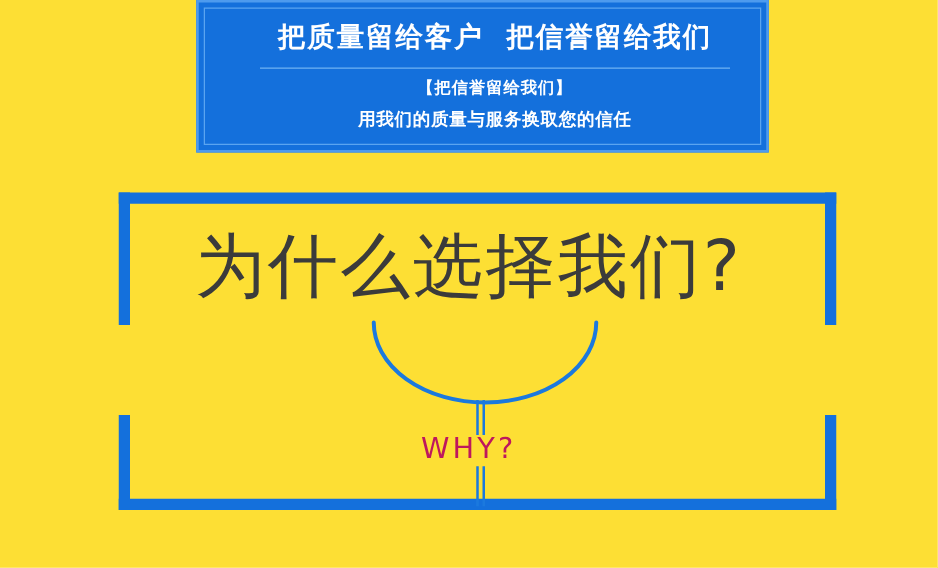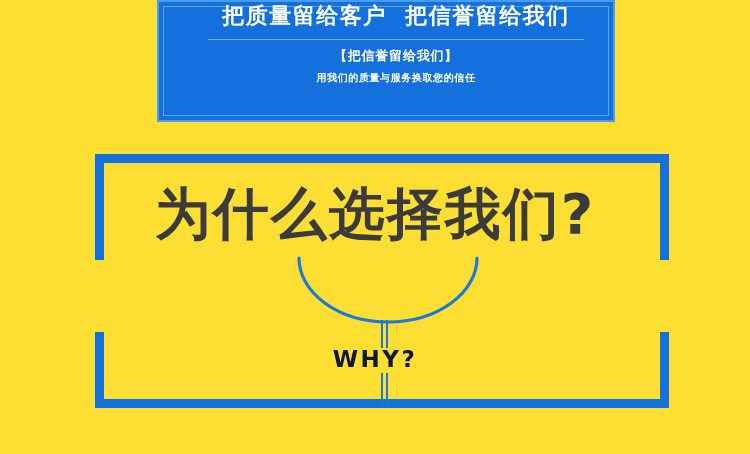--- a/index.html
+++ b/index.html
@@ -44,21 +44,21 @@
   }
   .banner-content {
     position: absolute;
     left: 0;
     top: 0;
     right: 0;
     bottom: 0;
     display: flex;
     flex-direction: column;
     align-items: center;
-    justify-content: flex-start;
+    justify-content: center;
     padding-top: 0;
     box-sizing: border-box;
     margin-left: 20px;
   }
   .banner-headline {
     color: #FFFFFF;
     font-size: 22px;
     font-weight: bold;
     letter-spacing: 1.5px;
     line-height: 1.25;
@@ -75,21 +75,21 @@
   .banner-sub1 {
     color: #FFFFFF;
     font-size: 13px;
     font-weight: bold;
     letter-spacing: 0.8px;
     line-height: 1.3;
     text-align: center;
   }
   .banner-sub2 {
     color: #FFFFFF;
-    font-size: 10px;
+    font-size: 14px;
     font-weight: bold;
     letter-spacing: 0.6px;
     line-height: 1.3;
     margin-top: 7px;
     text-align: center;
   }
 
   
   .frame {
     position: absolute;
@@ -112,21 +112,21 @@
 
   
   .main-heading {
     position: absolute;
     left: 0;
     top: 186px;
     width: 750px;
     text-align: center;
     color: #3B3B3B;
     font-size: 56px;
-    font-weight: bold;
+    font-weight: normal;
     letter-spacing: 2px;
     line-height: 1;
     white-space: nowrap;
   }
 
   
   .arc-wrap {
     position: absolute;
     left: 296px;
     top: 256px;
@@ -152,23 +152,23 @@
   .connector-top    { top: 320px; height: 28px; }
   .connector-bottom { top: 373px; height: 32px; }
 
   
   .why-text {
     position: absolute;
     left: 0;
     top: 348px;
     width: 750px;
     text-align: center;
-    color: #0f172a;
+    color: #be185d;
     font-size: 23px;
-    font-weight: bold;
+    font-weight: normal;
     letter-spacing: 2.5px;
     line-height: 1;
   }
 </style>
 </head>
 <body>
 
 <div id="poster">
 
   <div class="banner">

